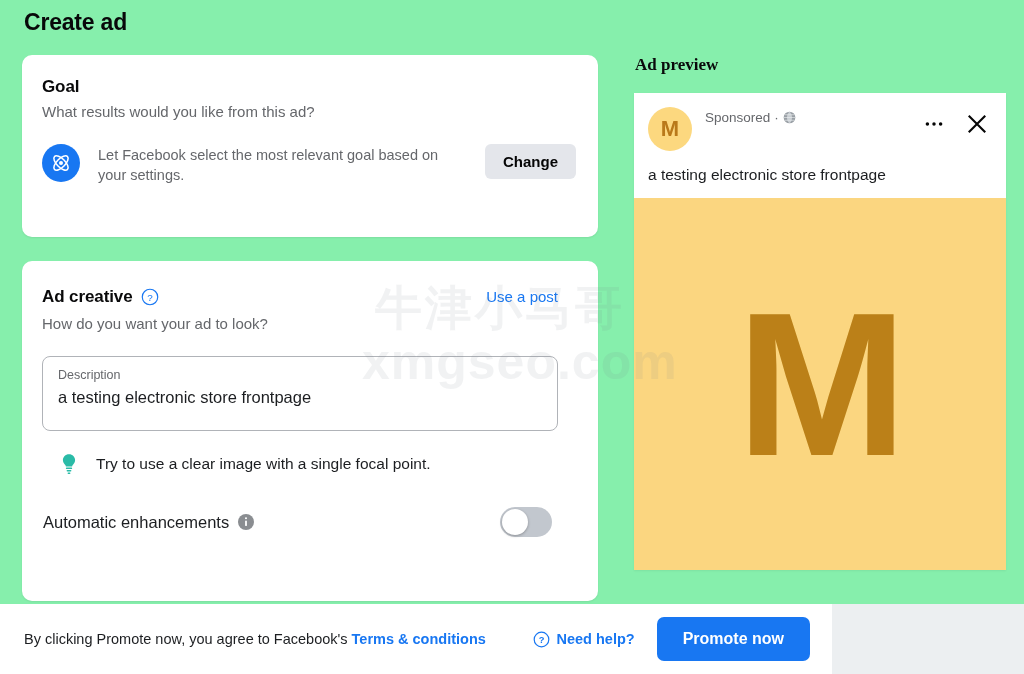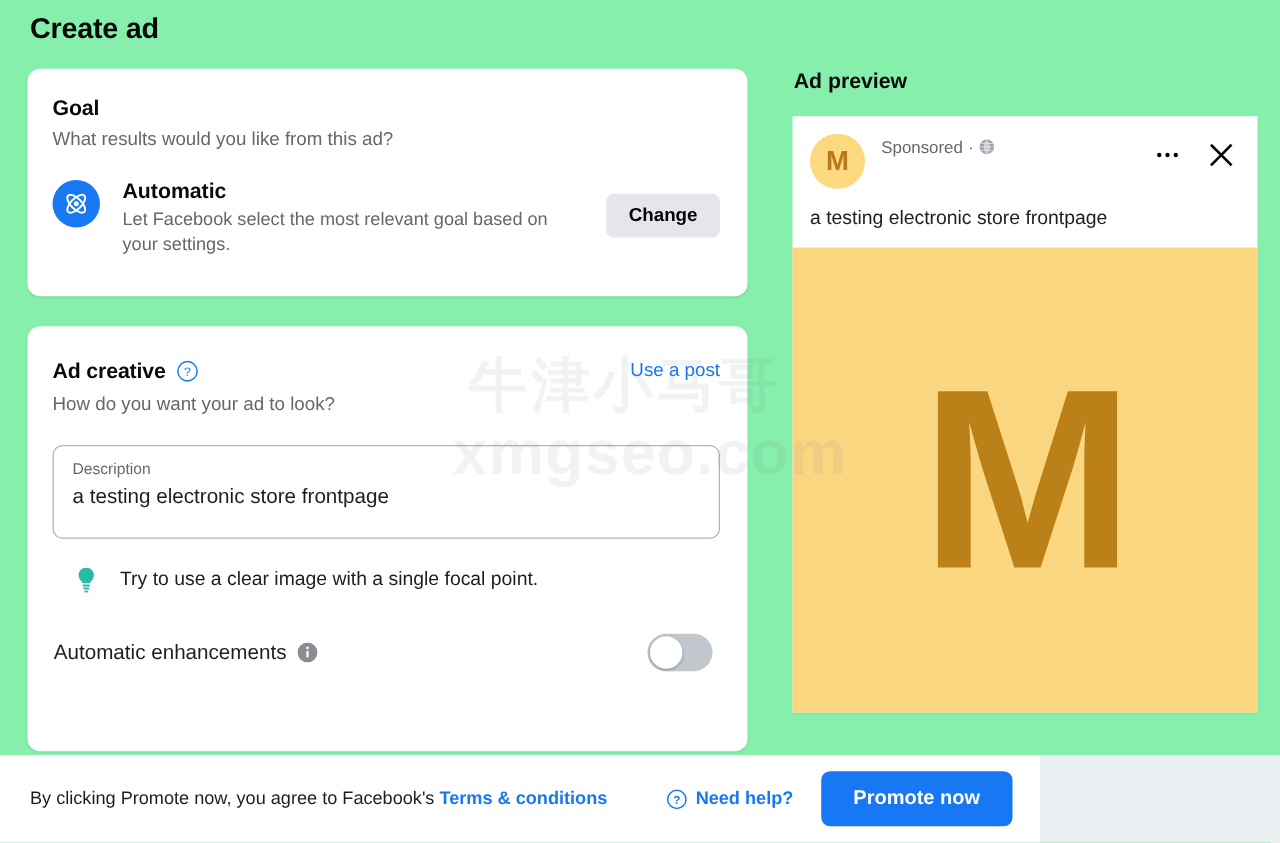--- a/index.html
+++ b/index.html
@@ -144,21 +144,21 @@
     font-weight: 700;
     color: #050505;
     padding: 9px 18px;
     cursor: pointer;
     margin-top: -4px;
   }
 
   
   #creative-card {
     min-height: 340px;
-    padding: 26px 22px 0 20px;
+    padding: 26px 40px 0 20px;
   }
   #creative-head {
     display: flex;
     align-items: flex-start;
     justify-content: space-between;
   }
   #creative-title-wrap {
     display: flex;
     align-items: center;
     gap: 8px;
@@ -248,20 +248,21 @@
     left: 634px;
     top: 55px;
     width: 372px;
   }
   #preview-title {
     font-size: 17px;
     font-weight: 700;
     color: #0a0a0b;
     margin-bottom: 18px;
     margin-left: 1px;
+    font-family: Liberation Serif, serif;
   }
   #preview-card {
     background: #ffffff;
     width: 372px;
     position: relative;
     z-index: 6;
     box-shadow: 0 1px 2px rgba(0,0,0,0.06);
   }
   #preview-header {
     display: flex;
@@ -397,21 +398,20 @@
           <svg width="22" height="22" viewBox="0 0 24 24" aria-hidden="true">
             <g fill="none" stroke="#ffffff" stroke-width="1.7">
               <ellipse cx="12" cy="12" rx="10" ry="4.6" transform="rotate(45 12 12)"></ellipse>
               <ellipse cx="12" cy="12" rx="10" ry="4.6" transform="rotate(-45 12 12)"></ellipse>
             </g>
             <circle cx="12" cy="12" r="2.2" fill="#ffffff"></circle>
           </svg>
         </div>
 
         <div id="goal-text">
-          <div id="goal-name">Automatic</div>
           <div id="goal-desc">Let Facebook select the most relevant goal based on your settings.</div>
         </div>
 
         <button id="change-btn">Change</button>
       </div>
     </section>
 
     <section id="creative-card" class="card">
 
       <div id="creative-head">

